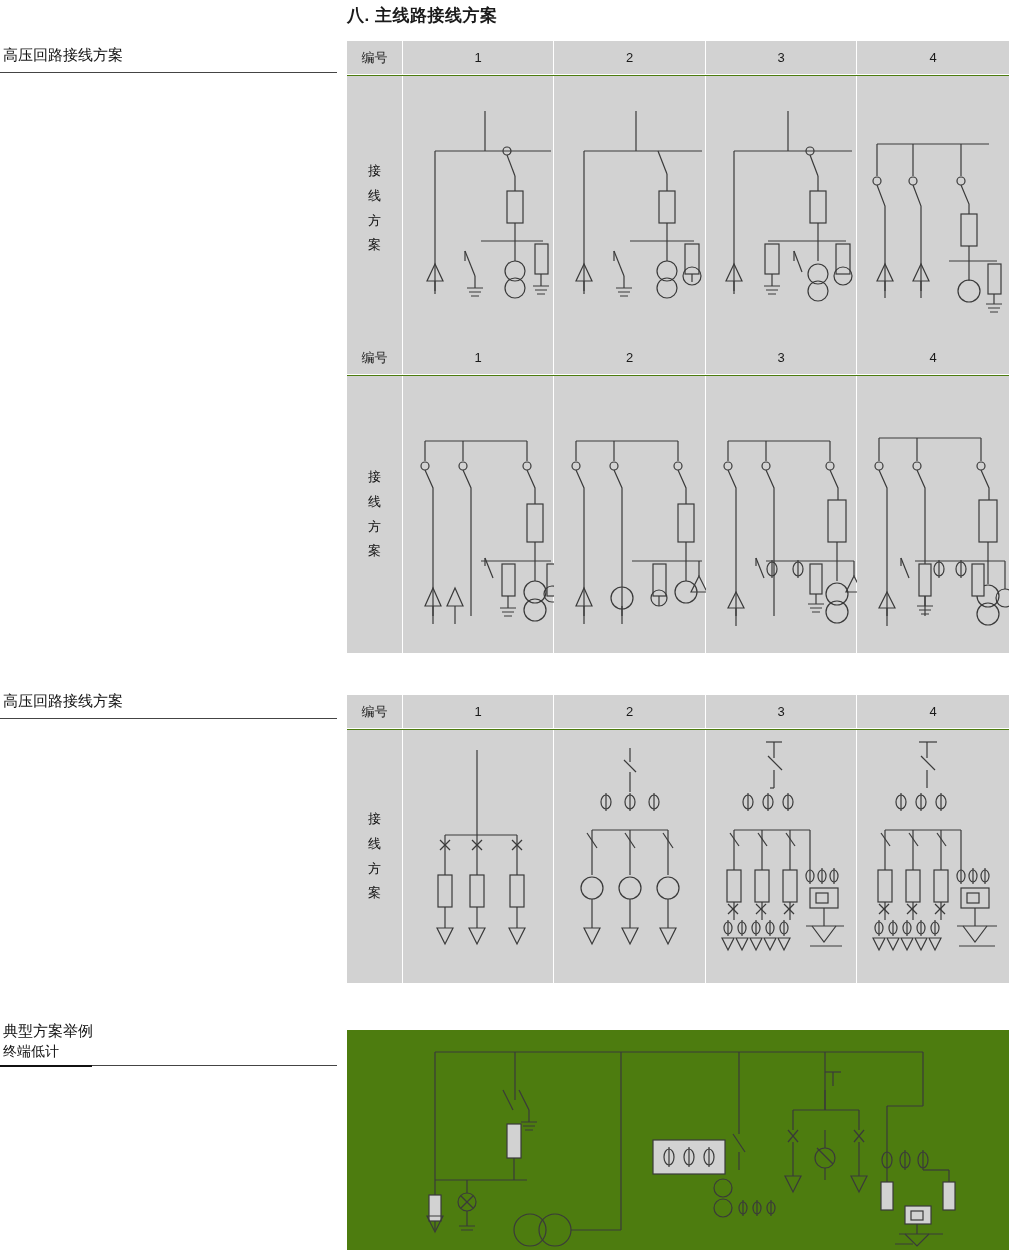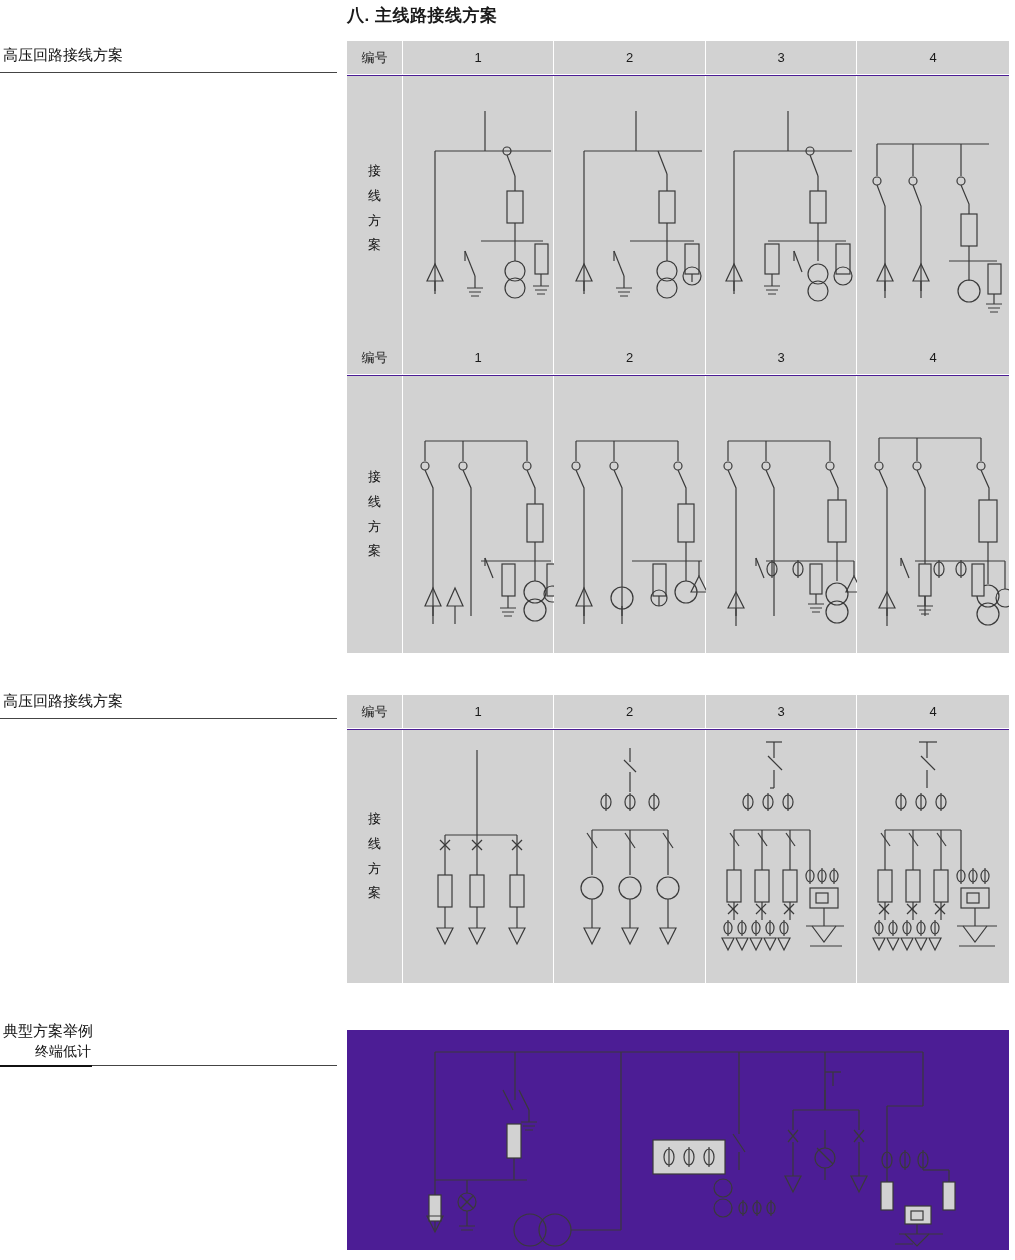--- a/index.html
+++ b/index.html
@@ -35,21 +35,21 @@
     left:347px; top:4px;
     font-family:"Liberation Sans", sans-serif;
     font-weight:bold;
     font-size:17px;
     letter-spacing:0.5px;
   }
 
   
   .panel {
     position:absolute;
-    background:#4c1d95;
+    background:#4d7c0f;
   }
   .hdr-row {
     position:absolute;
     left:0; top:0;
     width:100%;
     height:34px;
     display:flex;
     border-bottom:1px solid #ffffff;
   }
   .hdr-cell {
@@ -107,21 +107,21 @@
 
   <div class="main-heading">八. 主线路接线方案</div>
 
   <div class="side-label" style="left:3px; top:46px;">高压回路接线方案</div>
   <div class="side-rule" style="left:0px; top:72px; width:337px;"></div>
 
   <div class="side-label" style="left:3px; top:692px;">高压回路接线方案</div>
   <div class="side-rule" style="left:0px; top:718px; width:337px;"></div>
 
   <div class="side-label" style="left:3px; top:1022px;">典型方案举例</div>
-  <div class="side-label" style="left:3px; top:1043px; font-size:14px;margin-left:32px;">终端低计</div>
+  <div class="side-label" style="left:3px; top:1043px; font-size:14px;">终端低计</div>
   <div class="side-rule thick" style="left:0px; top:1065px; width:92px;"></div>
   <div class="side-rule" style="left:92px; top:1065px; width:245px;"></div>
 
   <div class="panel" style="left:347px; top:41px; width:662px; height:300px;">
     <div class="hdr-row">
       <div class="hdr-cell" style="width:56px;">编号</div>
       <div class="hdr-cell num" style="width:151px;">1</div>
       <div class="hdr-cell num" style="width:152px;">2</div>
       <div class="hdr-cell num" style="width:151px;">3</div>
       <div class="hdr-cell num" style="width:152px;">4</div>

